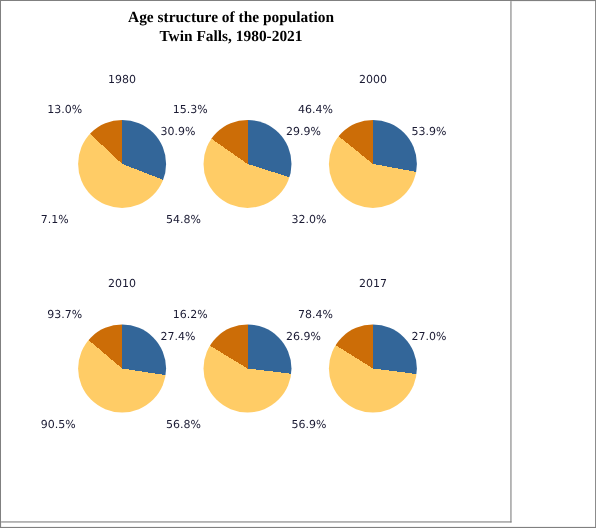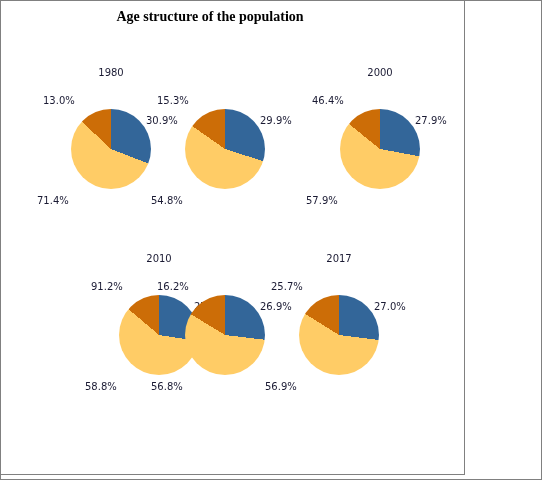--- a/index.html
+++ b/index.html
@@ -115,61 +115,62 @@
 </style>
 </head>
 <body>
 
 <div id="root">
 
   <div id="plot-panel">
 
     <div id="chart-title">
       <span class="tline">Age structure of the population</span>
+      <span class="tline">Twin Falls, 1980-2021</span>
     </div>
 
     <div id="pies-container">
         <div class="pie-cell" style="left: 41px; top: 66px; text-decoration: underline;">
           <div class="pie-year">1980</div>
           <div class="pie-disc" style="background: conic-gradient(rgb(51, 102, 153) 0deg, rgb(51, 102, 153) 111.24deg, rgb(255, 204, 102) 111.24deg, rgb(255, 204, 102) 313.2deg, rgb(204, 109, 7) 313.2deg, rgb(204, 109, 7) 360deg);"></div>
           <div class="pie-lbl lbl-u18">30.9%</div>
-          <div class="pie-lbl lbl-1864">71.4%</div>
+          <div class="pie-lbl lbl-1864">7.1%</div>
           <div class="pie-lbl lbl-65">13.0%</div>
         </div>
         <div class="pie-cell" style="left: 155px; top: 66px;">
           <div class="pie-disc" style="background: conic-gradient(rgb(51, 102, 153) 0deg, rgb(51, 102, 153) 107.64deg, rgb(255, 204, 102) 107.64deg, rgb(255, 204, 102) 304.92deg, rgb(204, 109, 7) 304.92deg, rgb(204, 109, 7) 360deg);"></div>
           <div class="pie-lbl lbl-u18">29.9%</div>
           <div class="pie-lbl lbl-1864">54.8%</div>
           <div class="pie-lbl lbl-65">15.3%</div>
         </div>
-        <div class="pie-cell" style="left: 269px; top: 66px; margin-left: 41px;">
+        <div class="pie-cell" style="left: 269px; top: 66px;">
           <div class="pie-year">2000</div>
           <div class="pie-disc" style="background: conic-gradient(rgb(51, 102, 153) 0deg, rgb(51, 102, 153) 100.44deg, rgb(255, 204, 102) 100.44deg, rgb(255, 204, 102) 308.88deg, rgb(204, 109, 7) 308.88deg, rgb(204, 109, 7) 360deg);"></div>
-          <div class="pie-lbl lbl-u18">27.9%</div>
-          <div class="pie-lbl lbl-1864">57.9%</div>
+          <div class="pie-lbl lbl-u18">53.9%</div>
+          <div class="pie-lbl lbl-1864">32.0%</div>
           <div class="pie-lbl lbl-65">46.4%</div>
         </div>
-        <div class="pie-cell" style="left: 41px; top: 252px; margin-left: 48px;">
+        <div class="pie-cell" style="left: 41px; top: 252px;">
           <div class="pie-year">2010</div>
           <div class="pie-disc" style="background: conic-gradient(rgb(51, 102, 153) 0deg, rgb(51, 102, 153) 98.64deg, rgb(255, 204, 102) 98.64deg, rgb(255, 204, 102) 310.32deg, rgb(204, 109, 7) 310.32deg, rgb(204, 109, 7) 360deg);"></div>
           <div class="pie-lbl lbl-u18">27.4%</div>
-          <div class="pie-lbl lbl-1864">58.8%</div>
-          <div class="pie-lbl lbl-65">91.2%</div>
+          <div class="pie-lbl lbl-1864">90.5%</div>
+          <div class="pie-lbl lbl-65">93.7%</div>
         </div>
         <div class="pie-cell" style="left: 155px; top: 252px;">
           <div class="pie-disc" style="background: conic-gradient(rgb(51, 102, 153) 0deg, rgb(51, 102, 153) 96.84deg, rgb(255, 204, 102) 96.84deg, rgb(255, 204, 102) 301.32deg, rgb(204, 109, 7) 301.32deg, rgb(204, 109, 7) 360deg);"></div>
           <div class="pie-lbl lbl-u18">26.9%</div>
           <div class="pie-lbl lbl-1864">56.8%</div>
           <div class="pie-lbl lbl-65">16.2%</div>
         </div>
         <div class="pie-cell" style="left: 269px; top: 252px;">
           <div class="pie-year">2017</div>
           <div class="pie-disc" style="background: conic-gradient(rgb(51, 102, 153) 0deg, rgb(51, 102, 153) 97.2deg, rgb(255, 204, 102) 97.2deg, rgb(255, 204, 102) 302.04deg, rgb(204, 109, 7) 302.04deg, rgb(204, 109, 7) 360deg);"></div>
           <div class="pie-lbl lbl-u18">27.0%</div>
           <div class="pie-lbl lbl-1864">56.9%</div>
-          <div class="pie-lbl lbl-65">25.7%</div>
+          <div class="pie-lbl lbl-65">78.4%</div>
         </div>
       </div>
 
   </div>
 
 
 </div>
 
 </body></html>

